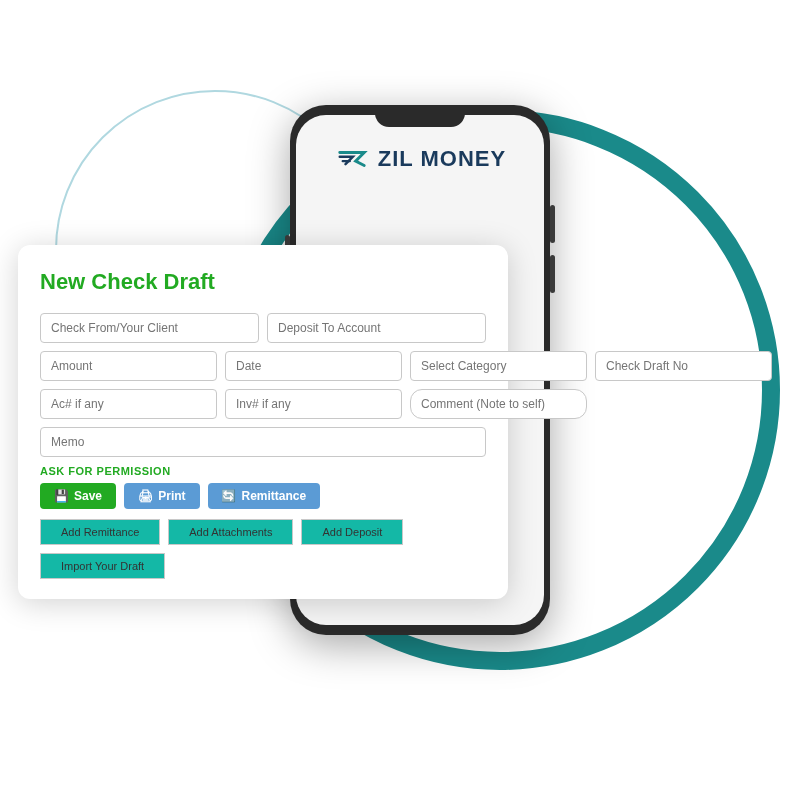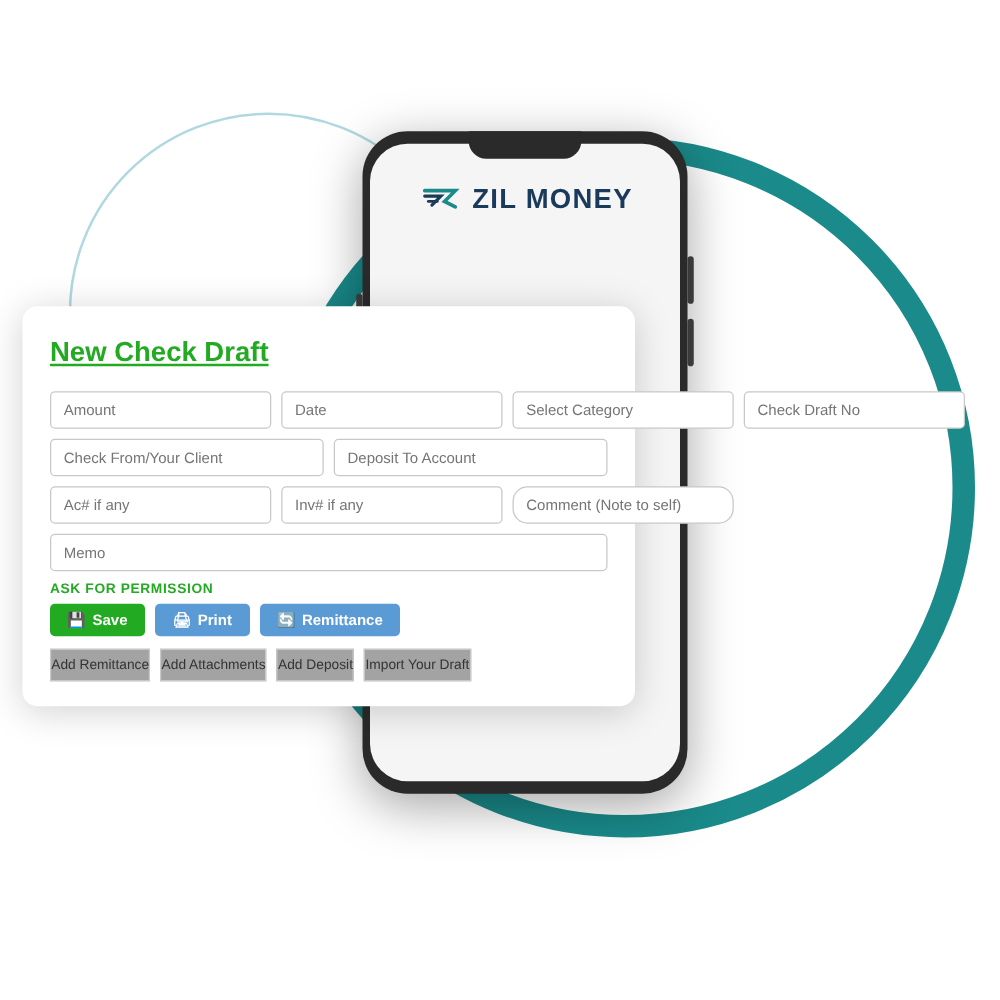--- a/index.html
+++ b/index.html
@@ -125,21 +125,20 @@
       left: 18px;
       z-index: 10;
       padding: 24px 22px 20px 22px;
     }
 
     .form-title {
       font-size: 22px;
       font-weight: 800;
       color: #22aa22;
       margin-bottom: 18px;
-      text-decoration: underline;
     }
 
     .form-row {
       display: flex;
       gap: 8px;
       margin-bottom: 8px;
     }
 
     .form-input {
       border: 1px solid #c8c8c8;
@@ -212,25 +211,25 @@
       gap: 5px;
     }
 
     .bottom-buttons {
       display: flex;
       gap: 8px;
       flex-wrap: wrap;
     }
 
     .btn-outline {
-      background: #a3a3a3;
+      background: #14b8a6;
       color: #333;
       border: 1px solid #c8c8c8;
       border-radius: 0;
-      padding: 6px 0;
+      padding: 6px 20px;
       font-size: 11px;
       cursor: pointer;
     }
   </style>
 </head>
 <body>
 
 <div class="bg-circle"></div>
 <div class="bg-arc-light"></div>
 
@@ -250,32 +249,32 @@
       </svg>
       <span class="zil-text">ZIL MONEY</span>
     </div>
   </div>
 </div>
 
 <div class="form-card">
   <div class="form-title">New Check Draft</div>
 
   <div class="form-row">
+    <input class="form-input input-full" type="text" placeholder="Check From/Your Client" style="">
+    <input class="form-input input-full" type="text" placeholder="Deposit To Account" style="">
+  </div>
+
+  <div class="form-row">
     <input class="form-input input-sm" type="text" placeholder="Amount" style="">
     <input class="form-input input-sm" type="text" placeholder="Date" style="">
     <input class="form-input input-md" type="text" placeholder="Select Category" style="">
     <input class="form-input input-md" type="text" placeholder="Check Draft No" style="">
   </div>
 
   <div class="form-row">
-    <input class="form-input input-full" type="text" placeholder="Check From/Your Client" style="">
-    <input class="form-input input-full" type="text" placeholder="Deposit To Account" style="">
-  </div>
-
-  <div class="form-row">
     <input class="form-input input-sm" type="text" placeholder="Ac# if any" style="">
     <input class="form-input input-sm" type="text" placeholder="Inv# if any" style="">
     <input class="form-input" style="flex: 2 1 0%; border-radius: 12px;" type="text" placeholder="Comment (Note to self)">
   </div>
 
   <div class="form-row">
     <input class="form-input input-full" type="text" placeholder="Memo" style="">
   </div>
 
   <div class="ask-permission">ASK FOR PERMISSION</div>

